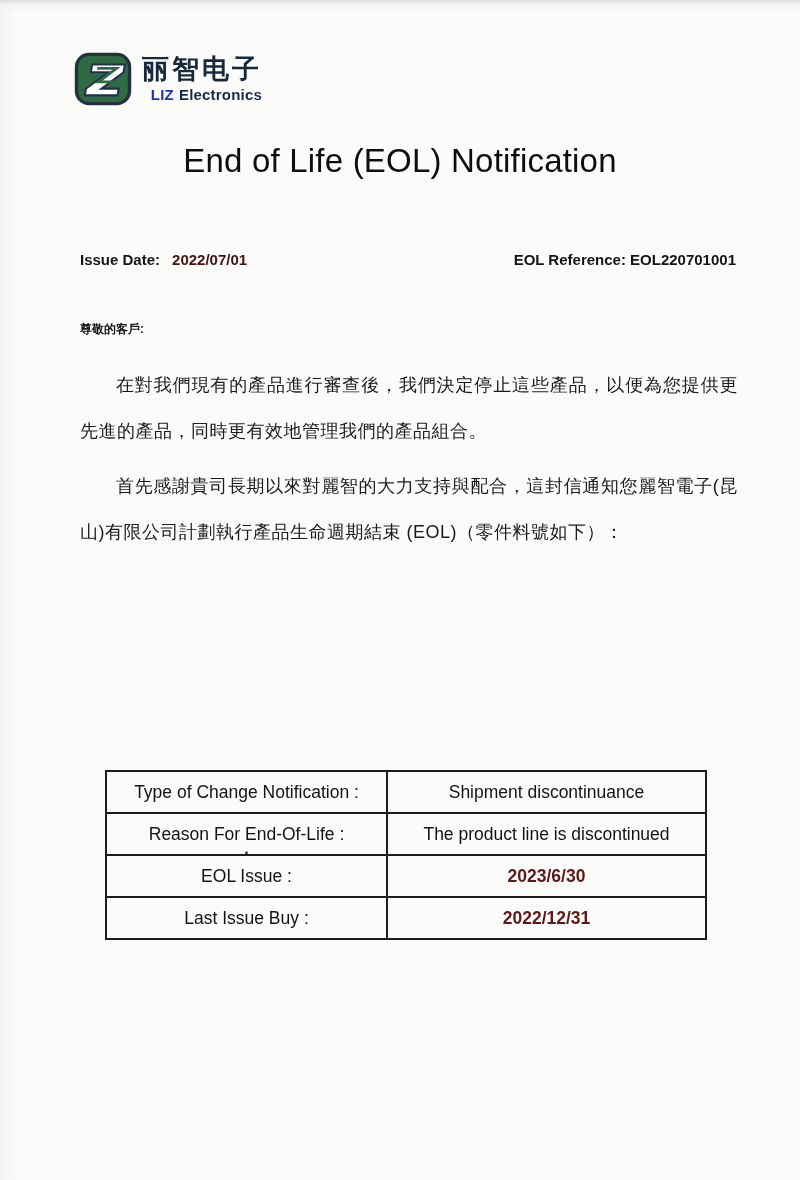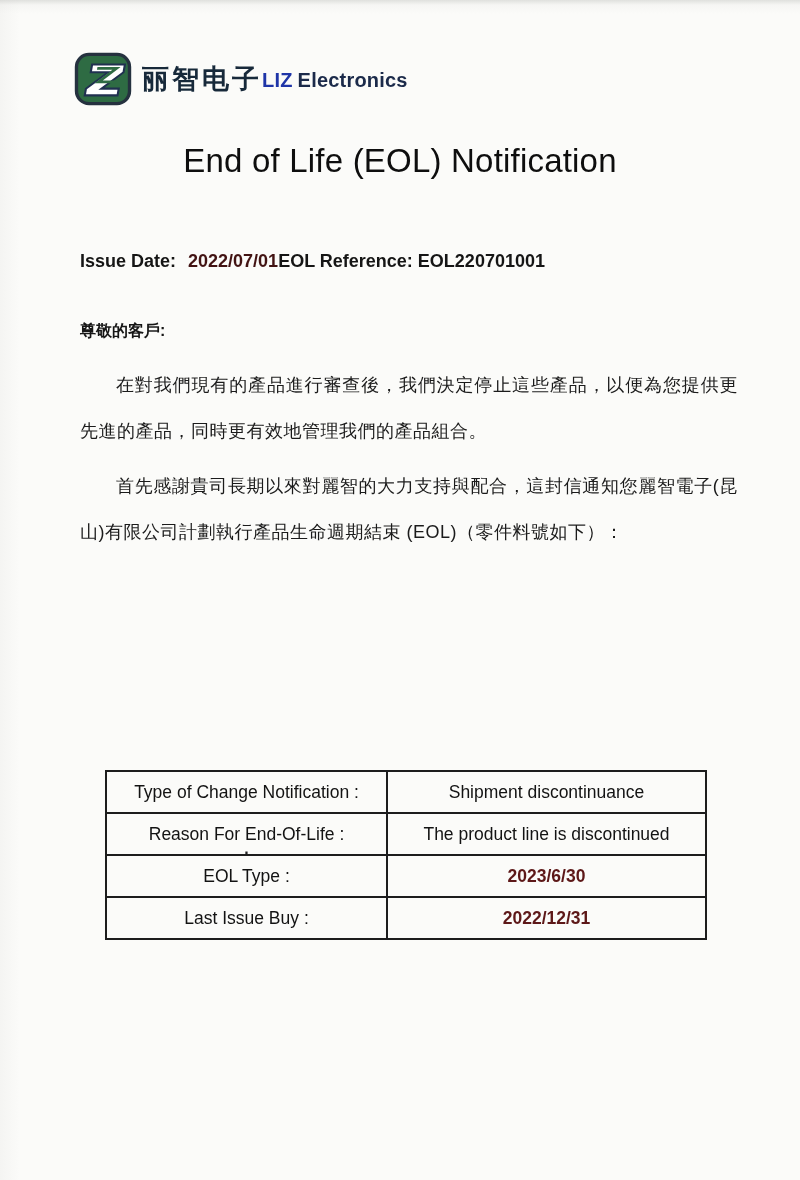--- a/index.html
+++ b/index.html
@@ -26,30 +26,30 @@
   
   .logo {
     position: absolute;
     left: 74px;
     top: 52px;
     display: flex;
     align-items: center;
     gap: 10px;
   }
   .logo-icon svg { display: block; }
-  .logo-text { display: flex; flex-direction: row; line-height: 1; }
+  .logo-text { display: flex; flex-direction: column; line-height: 1; align-items: flex-end; }
   .logo-cn {
     font-size: 27px;
     font-weight: 700;
     color: #17293a;
     letter-spacing: 3px;
   }
   .logo-en {
     margin-top: 4px;
-    font-size: 20px;
+    font-size: 15px;
     font-weight: 700;
     color: #1b2a4a;
     letter-spacing: 0.2px;
   }
   .logo-en .liz { color: #1f35a8; margin-right: 5px; }
 
   
   .doc-title {
     position: absolute;
     top: 142px;
@@ -62,36 +62,37 @@
     letter-spacing: 0.2px;
   }
 
   
   .meta-row {
     position: absolute;
     top: 251px;
     left: 80px;
     right: 64px;
     display: flex;
+    justify-content: space-between;
     align-items: baseline;
-    font-size: 18px;
+    font-size: 15px;
     font-weight: 600;
     color: #151515;
   }
   .issue-value {
     margin-left: 12px;
     color: #421313;
   }
 
   
   .salutation {
     position: absolute;
     top: 321px;
     left: 80px;
-    font-size: 16px;
+    font-size: 12px;
     font-weight: 600;
     color: #161616;
   }
   .letter-body {
     position: absolute;
     top: 362px;
     left: 80px;
     width: 658px;
     font-size: 18px;
     font-weight: 500;
@@ -190,21 +191,21 @@
         <td data-color="black">Shipment discontinuance</td>
       </tr>
       <tr>
         <td>
           <span>Reason For End-Of-Life :</span>
           <span class="stray-dot">.</span>
         </td>
         <td data-color="black">The product line is discontinued</td>
       </tr>
       <tr>
-        <td>EOL Type :</td>
+        <td>EOL Issue :</td>
         <td data-color="maroon">2023/6/30</td>
       </tr>
       <tr>
         <td>Last Issue Buy :</td>
         <td data-color="maroon">2022/12/31</td>
       </tr>
     </tbody>
   </table>
 
 </div>

